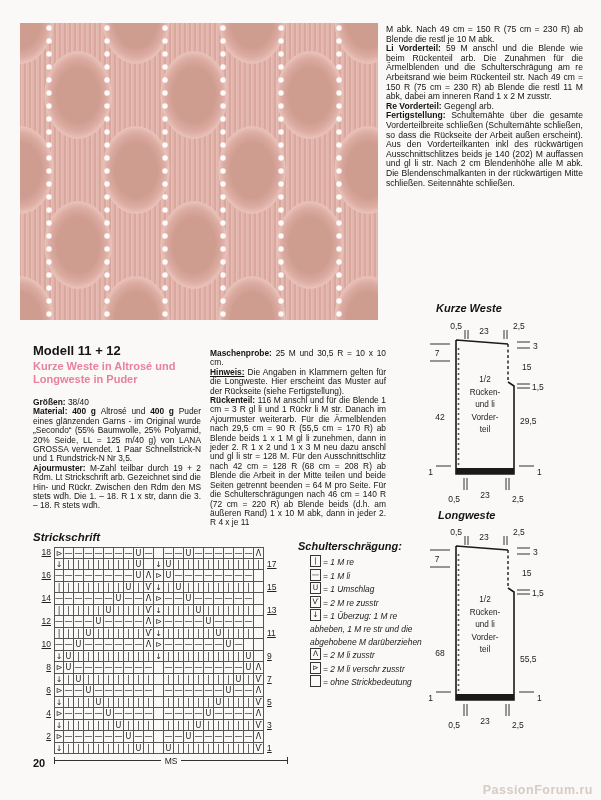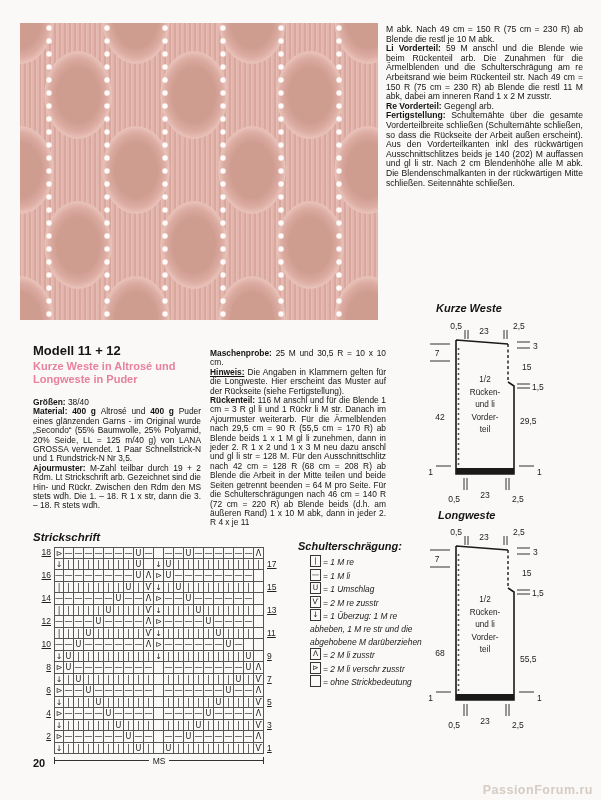--- a/index.html
+++ b/index.html
@@ -29,21 +29,21 @@
   .strick-title{position:absolute;left:33px;top:531px;font-size:11.5px;font-weight:bold;font-style:italic;}
   .chart-outer{position:absolute;left:38px;top:547px;}
   .chart{display:grid;grid-template-columns:16px repeat(21,10px) 16px;grid-auto-rows:11.5px;}
   .ch-cell{border-right:1px solid #555;border-bottom:1px solid #555;overflow:hidden;
            font-family:"DejaVu Sans",sans-serif;font-size:8px;line-height:11px;text-align:center;color:#1a1a1a;}
   .chart > div:nth-child(23n+2){border-left:1px solid #555;}
   .chart > div:nth-child(n+2):nth-child(-n+22){border-top:1px solid #555;}
   .ch-num{font-size:8.5px;line-height:11.5px;color:#222;text-decoration:underline;}
   .ch-left{text-align:right;padding-right:3px;}
   .ch-right{text-align:left;padding-left:3px;}
-  .ms-row{margin-left:16px;width:210px;display:flex;align-items:center;height:13px;}
+  .ms-row{margin-left:16px;width:234px;display:flex;align-items:center;height:13px;}
   .ms-tick{width:1px;height:7px;background:#333;}
   .ms-line{flex:1;height:1px;background:#333;}
   .ms-label{font-size:8.5px;padding:0 4px;color:#222;}
   
   .legend{position:absolute;left:298px;top:540px;width:134px;}
   .legend-title{font-size:11px;font-weight:bold;font-style:italic;margin:0 0 3px 0;}
   .legend-item{font-size:8.4px;line-height:12.6px;font-style:italic;color:#1a1a1a;padding-left:12px;}
   .sym{display:inline-block;width:9px;height:10px;border:1px solid #333;margin-right:2px;
        font-family:"DejaVu Sans",sans-serif;font-style:normal;font-size:7.5px;line-height:10px;
        text-align:center;vertical-align:-2px;overflow:hidden;}

